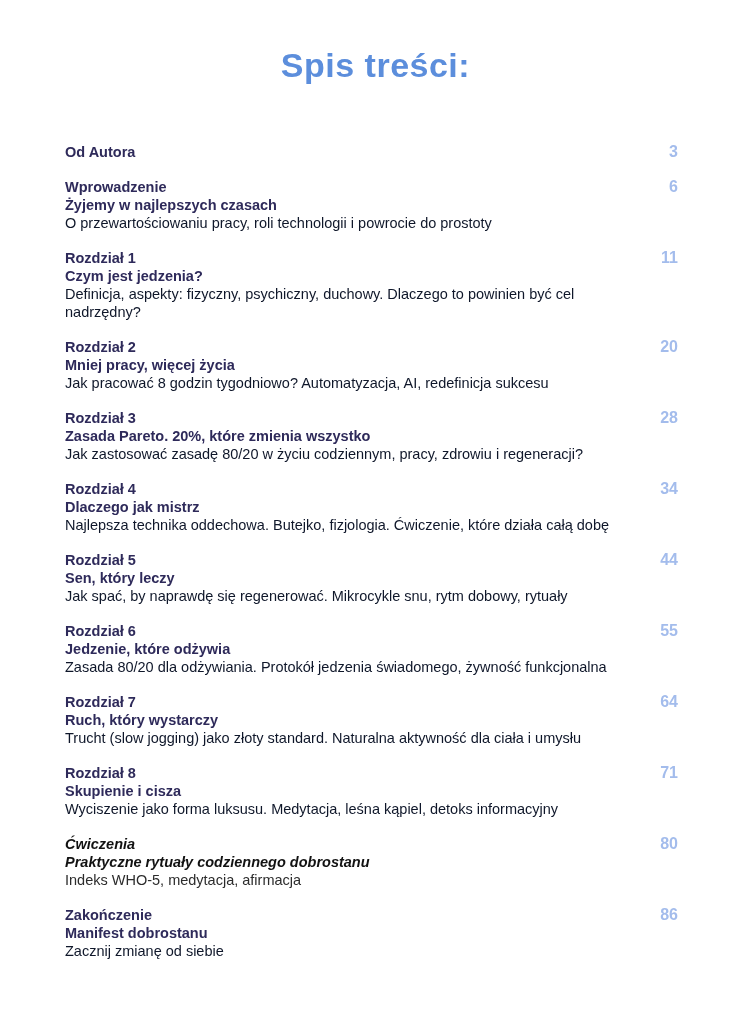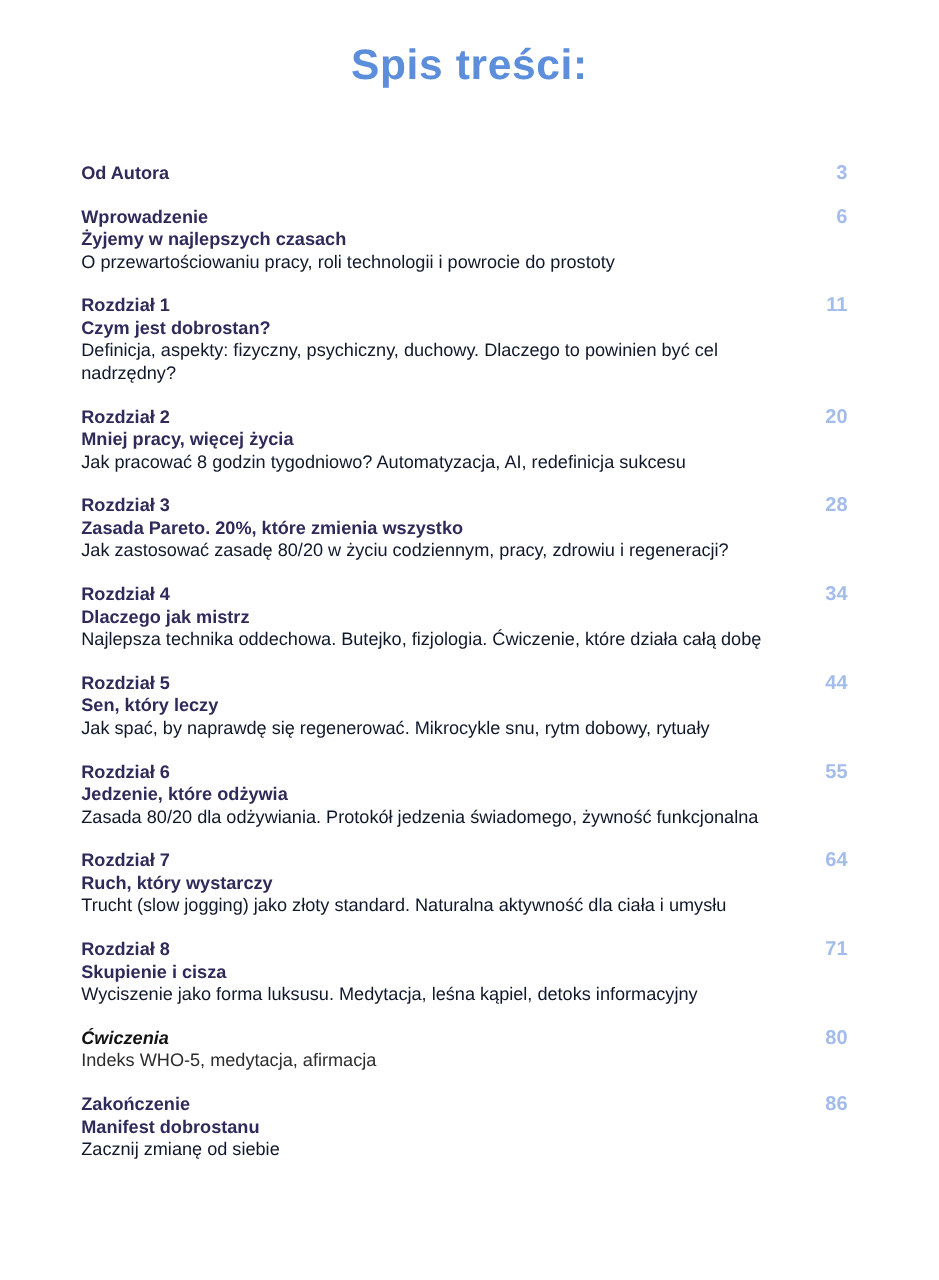--- a/index.html
+++ b/index.html
@@ -19,20 +19,21 @@
   .page-title {
     text-align: center;
     font-size: 34px;
     font-weight: 700;
     letter-spacing: 0.5px;
     color: #5c8edc;
     margin-bottom: 58px;
     
     margin-left: -65px;
     margin-right: -73px;
+    margin-top: 13px;
   }
   .toc { width: 100%; }
   .entry {
     display: flex;
     justify-content: space-between;
     align-items: flex-start;
     margin-bottom: 17px;
   }
   .entry-text {
     flex: 1 1 auto;
@@ -90,21 +91,21 @@
         <div class="entry-title">Wprowadzenie</div>
         <div class="entry-subtitle">Żyjemy w najlepszych czasach</div>
         <div class="entry-desc">O przewartościowaniu pracy, roli technologii i powrocie do prostoty</div>
       </div>
       <div class="entry-page">6</div>
     </div>
 
     <div class="entry">
       <div class="entry-text">
         <div class="entry-title">Rozdział 1</div>
-        <div class="entry-subtitle">Czym jest dobrostan?</div>
+        <div class="entry-subtitle">Czym jest jedzenia?</div>
         <div class="entry-desc">Definicja, aspekty: fizyczny, psychiczny, duchowy. Dlaczego to powinien być cel nadrzędny?</div>
       </div>
       <div class="entry-page">11</div>
     </div>
 
     <div class="entry">
       <div class="entry-text">
         <div class="entry-title">Rozdział 2</div>
         <div class="entry-subtitle">Mniej pracy, więcej życia</div>
         <div class="entry-desc">Jak pracować 8 godzin tygodniowo? Automatyzacja, AI, redefinicja sukcesu</div>
@@ -162,20 +163,21 @@
         <div class="entry-title">Rozdział 8</div>
         <div class="entry-subtitle">Skupienie i cisza</div>
         <div class="entry-desc">Wyciszenie jako forma luksusu. Medytacja, leśna kąpiel, detoks informacyjny</div>
       </div>
       <div class="entry-page">71</div>
     </div>
 
     <div class="entry entry-black">
       <div class="entry-text">
         <div class="entry-title">Ćwiczenia</div>
+        <div class="entry-subtitle">Praktyczne rytuały codziennego dobrostanu</div>
         <div class="entry-desc">Indeks WHO-5, medytacja, afirmacja</div>
       </div>
       <div class="entry-page">80</div>
     </div>
 
     <div class="entry">
       <div class="entry-text">
         <div class="entry-title">Zakończenie</div>
         <div class="entry-subtitle">Manifest dobrostanu</div>
         <div class="entry-desc">Zacznij zmianę od siebie</div>

